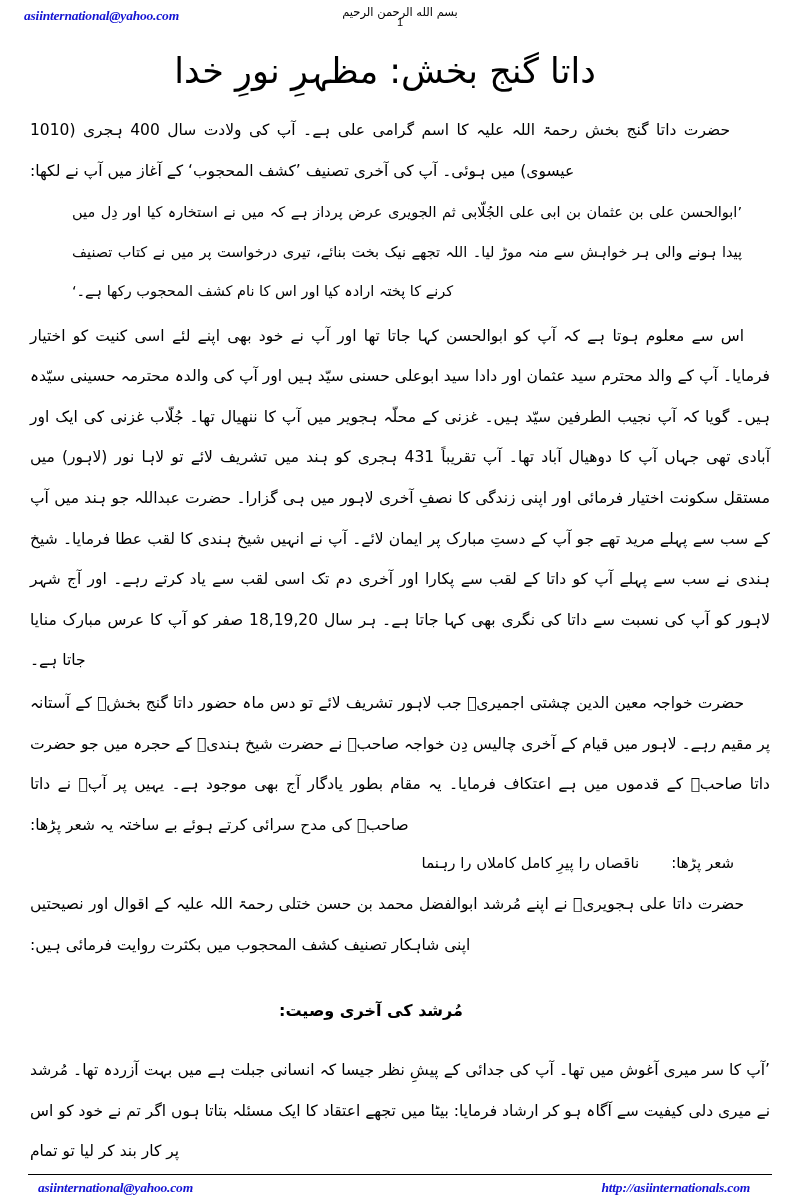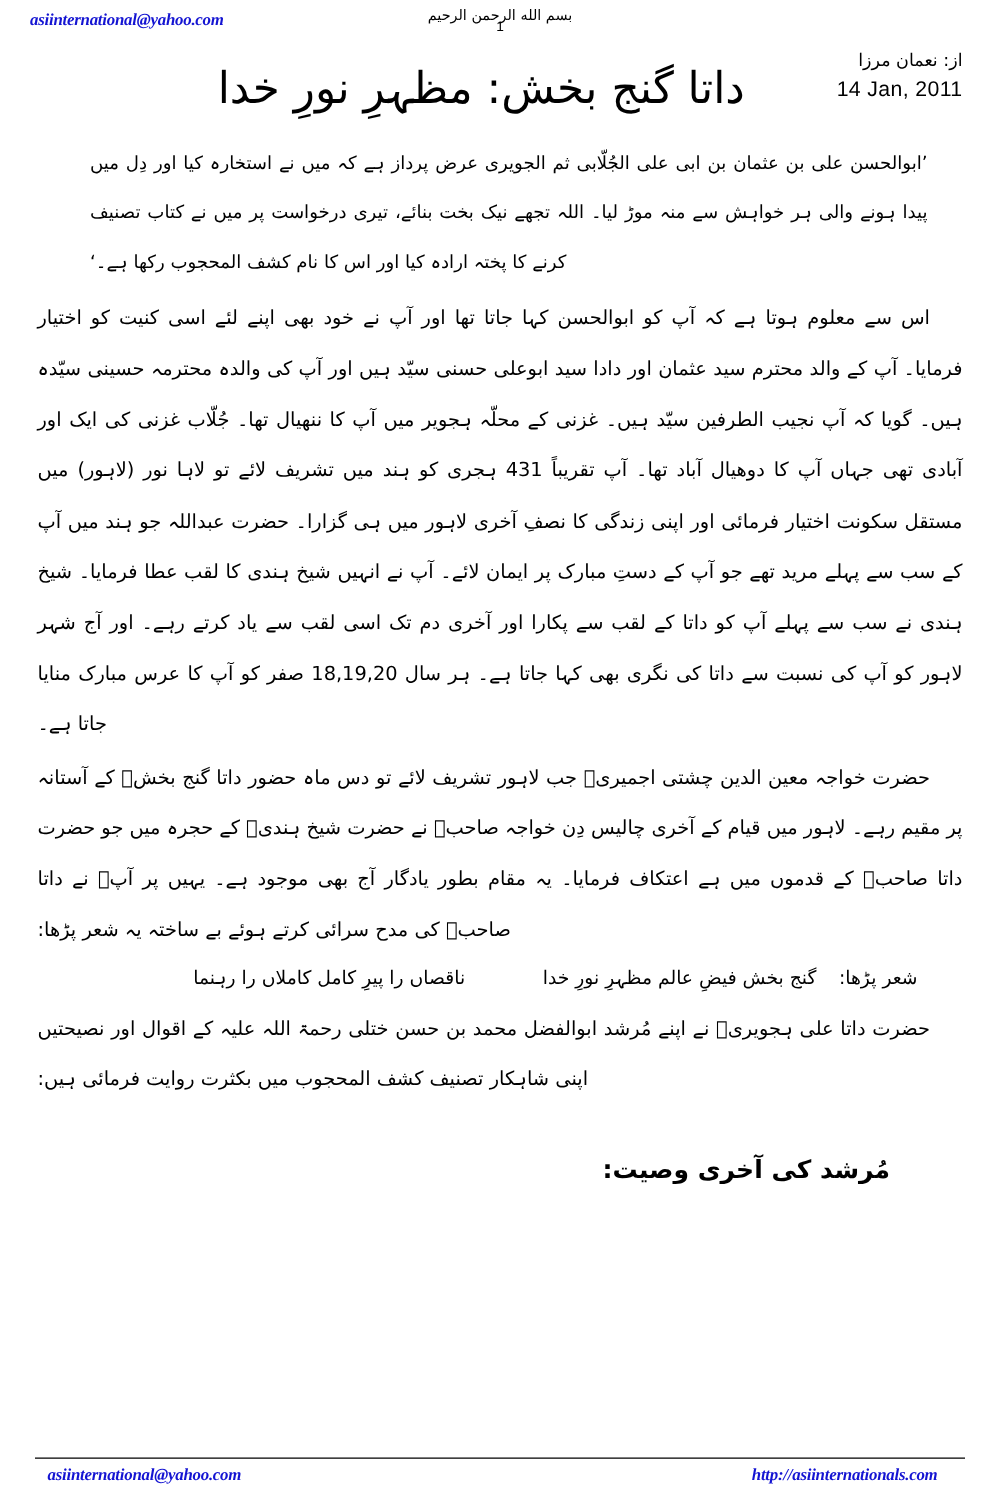--- a/index.html
+++ b/index.html
@@ -153,29 +153,29 @@
   }
   .couplet-label {
     flex: 0 0 auto;
     white-space: nowrap;
   }
   .couplet-hemistich {
     flex: 0 0 auto;
     white-space: nowrap;
   }
   .couplet-hemistich.second {
-    margin-right: 44px;
+    margin-right: 14px;
   }
   .subhead {
     font-family: "DejaVu Sans", sans-serif;
-    font-size: 20px;
+    font-size: 16px;
     line-height: 2.3;
     margin: 12px 0 6px 0;
     direction: rtl;
-    text-align: right;
+    text-align: center;
     padding-right: 58px;
   }
   .spacer-sm { height: 14px; }
 
   
   .footer {
     flex: 0 0 auto;
     border-top: 1.4px solid #000000;
     margin: 0 4px 0 4px;
     padding-top: 5px;
@@ -208,51 +208,48 @@
 
   <div class="header">
 
     <div class="hdr-email">asiinternational@yahoo.com</div>
 
     <div class="hdr-bismillah-wrap">
       <span class="hdr-bismillah">بسم الله الرحمن الرحيم</span>
       <span class="hdr-pageno">1</span>
     </div>
 
-    <div class="hdr-byline">
-      <span class="hdr-author">از: نعمان مرزا</span>
-      <span class="hdr-date">14 Jan, 2011</span>
-    </div>
 
     <h1 class="hdr-title">داتا گنج بخش: مظہرِ نورِ خدا</h1>
   </div>
 
   <div class="content">
 
+    <p class="para lead">حضرت داتا گنج بخش رحمۃ اللہ علیہ کا اسم گرامی علی ہے۔ آپ کی ولادت سال 400 ہجری (1010 عیسوی) میں ہوئی۔ آپ کی آخری تصنیف ’کشف المحجوب‘ کے آغاز میں آپ نے لکھا:</p>
 
     <p class="quote">’ابوالحسن علی بن عثمان بن ابی علی الجُلّابی ثم الجویری عرض پرداز ہے کہ میں نے استخارہ کیا اور دِل میں پیدا ہونے والی ہر خواہش سے منہ موڑ لیا۔ اللہ تجھے نیک بخت بنائے، تیری درخواست پر میں نے کتاب تصنیف کرنے کا پختہ ارادہ کیا اور اس کا نام کشف المحجوب رکھا ہے۔‘</p>
 
     <p class="para">اس سے معلوم ہوتا ہے کہ آپ کو ابوالحسن کہا جاتا تھا اور آپ نے خود بھی اپنے لئے اسی کنیت کو اختیار فرمایا۔ آپ کے والد محترم سید عثمان اور دادا سید ابوعلی حسنی سیّد ہیں اور آپ کی والدہ محترمہ حسینی سیّدہ ہیں۔ گویا کہ آپ نجیب الطرفین سیّد ہیں۔ غزنی کے محلّہ ہجویر میں آپ کا ننھیال تھا۔ جُلّاب غزنی کی ایک اور آبادی تھی جہاں آپ کا دوھیال آباد تھا۔ آپ تقریباً 431 ہجری کو ہند میں تشریف لائے تو لاہا نور (لاہور) میں مستقل سکونت اختیار فرمائی اور اپنی زندگی کا نصفِ آخری لاہور میں ہی گزارا۔ حضرت عبداللہ جو ہند میں آپ کے سب سے پہلے مرید تھے جو آپ کے دستِ مبارک پر ایمان لائے۔ آپ نے انہیں شیخ ہندی کا لقب عطا فرمایا۔ شیخ ہندی نے سب سے پہلے آپ کو داتا کے لقب سے پکارا اور آخری دم تک اسی لقب سے یاد کرتے رہے۔ اور آج شہر لاہور کو آپ کی نسبت سے داتا کی نگری بھی کہا جاتا ہے۔ ہر سال 18,19,20 صفر کو آپ کا عرس مبارک منایا جاتا ہے۔</p>
 
     <p class="para">حضرت خواجہ معین الدین چشتی اجمیریؒ جب لاہور تشریف لائے تو دس ماہ حضور داتا گنج بخشؒ کے آستانہ پر مقیم رہے۔ لاہور میں قیام کے آخری چالیس دِن خواجہ صاحبؒ نے حضرت شیخ ہندیؒ کے حجرہ میں جو حضرت داتا صاحبؒ کے قدموں میں ہے اعتکاف فرمایا۔ یہ مقام بطور یادگار آج بھی موجود ہے۔ یہیں پر آپؒ نے داتا صاحبؒ کی مدح سرائی کرتے ہوئے بے ساختہ یہ شعر پڑھا:</p>
 
     <div class="couplet">
       <span class="couplet-label">شعر پڑھا:</span>
-      <span class="couplet-hemistich">گنج بخش فیضِ عالم مظہرِ نورِ خدا</span>
       <span class="couplet-hemistich second">ناقصاں را پیرِ کامل کاملاں را رہنما</span>
     </div>
 
     <p class="para">حضرت داتا علی ہجویریؒ نے اپنے مُرشد ابوالفضل محمد بن حسن ختلی رحمۃ اللہ علیہ کے اقوال اور نصیحتیں اپنی شاہکار تصنیف کشف المحجوب میں بکثرت روایت فرمائی ہیں:</p>
 
     <div class="spacer-sm"></div>
 
     <h2 class="subhead">مُرشد کی آخری وصیت:</h2>
 
     <div class="spacer-sm"></div>
 
+    <p class="para noindent">’آپ کا سر میری آغوش میں تھا۔ آپ کی جدائی کے پیشِ نظر جیسا کہ انسانی جبلت ہے میں بہت آزردہ تھا۔ مُرشد نے میری دلی کیفیت سے آگاہ ہو کر ارشاد فرمایا: بیٹا میں تجھے اعتقاد کا ایک مسئلہ بتاتا ہوں اگر تم نے خود کو اس پر کار بند کر لیا تو تمام</p>
   </div>
 
   <div class="footer">
     <span class="ftr-email">asiinternational@yahoo.com</span>
     <span class="ftr-url">http://asiinternationals.com</span>
   </div>
 
 </div>
 
 </body></html>

